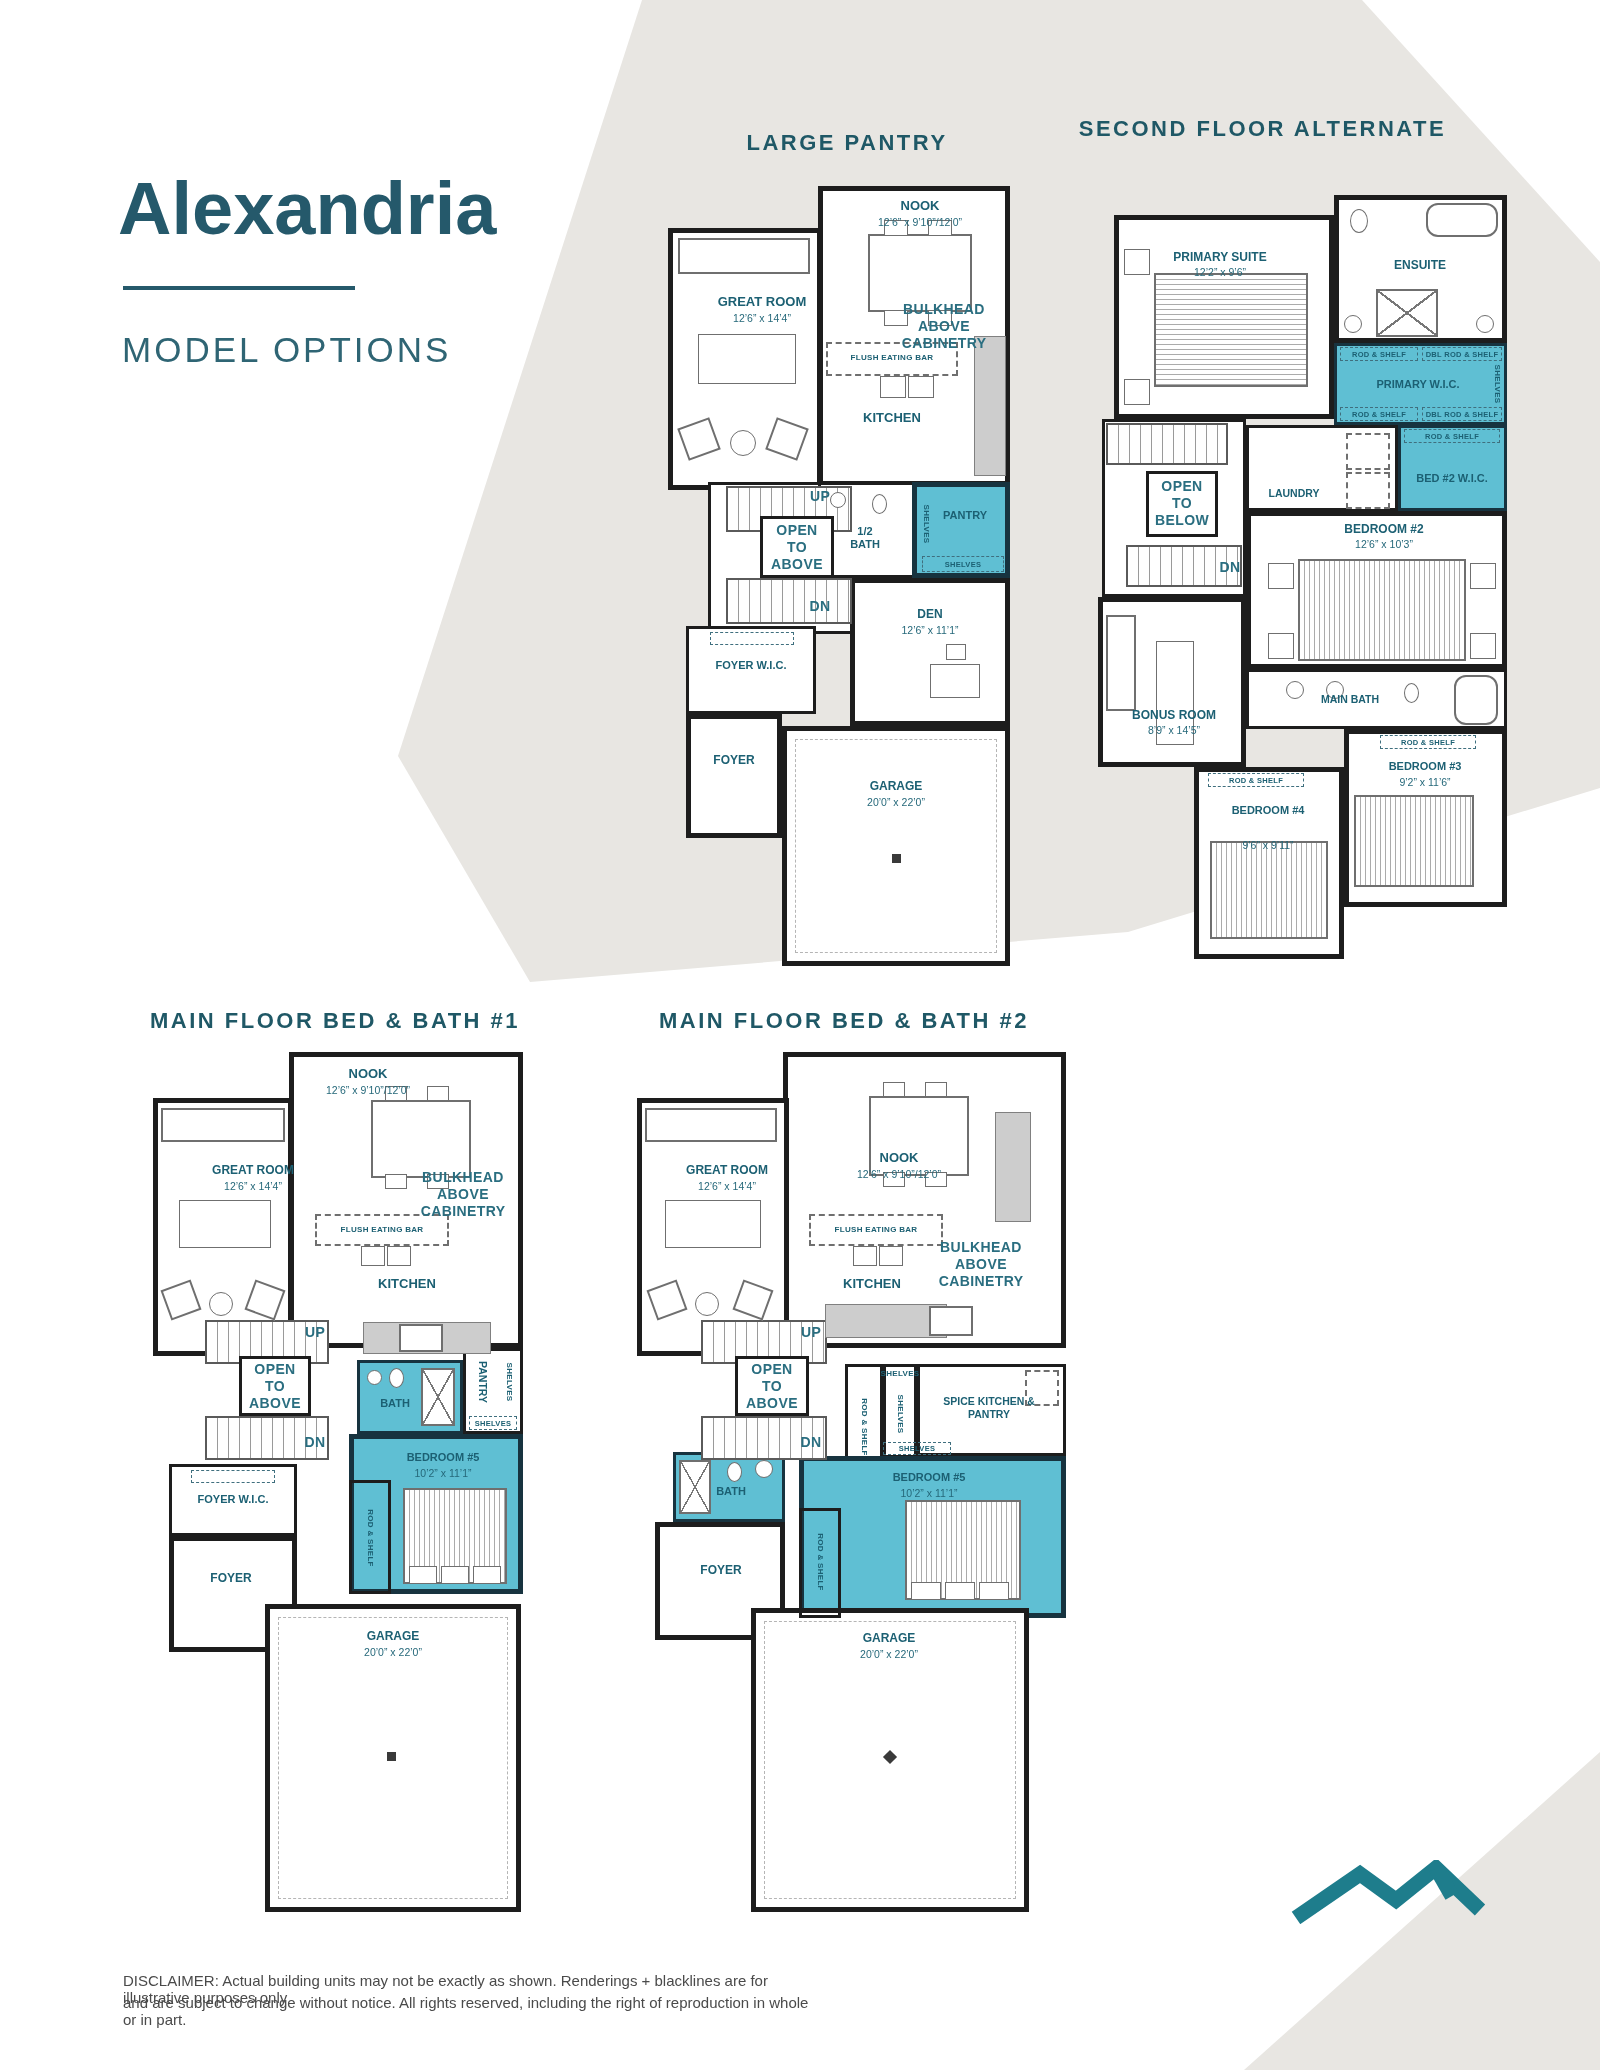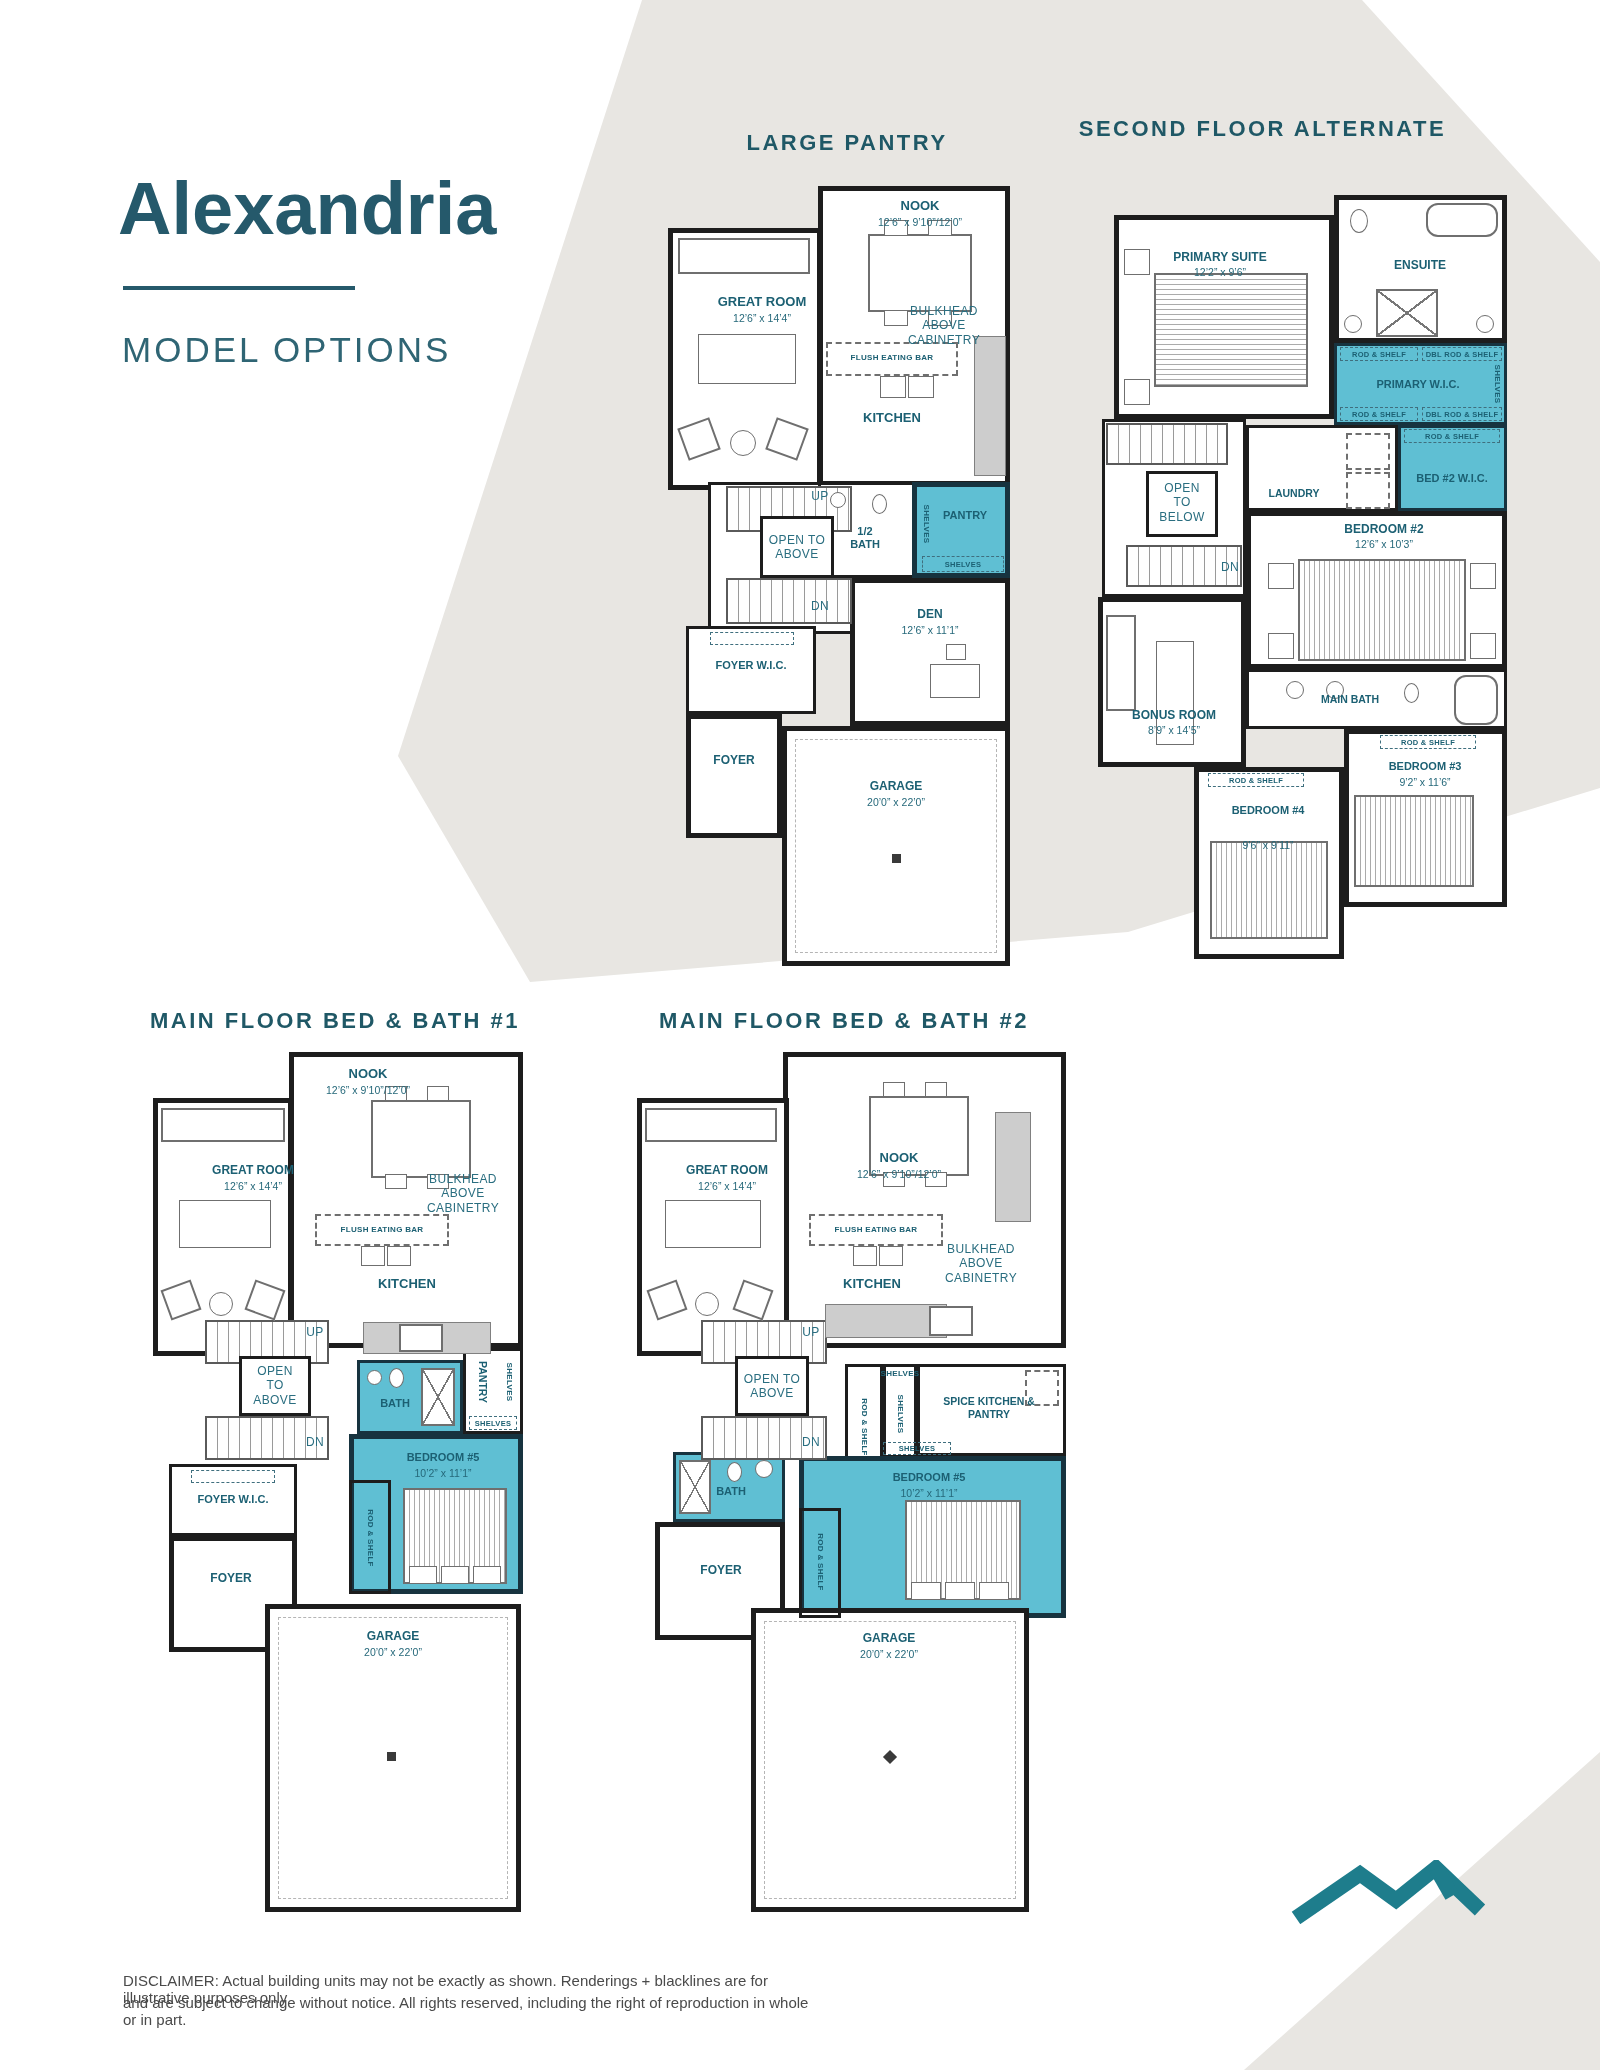--- a/index.html
+++ b/index.html
@@ -5,21 +5,21 @@
   body{margin:0;background:#fff}
   .page{position:relative;width:1600px;height:2070px;background:#fff;font-family:"Liberation Sans",sans-serif;overflow:hidden}
   .band{position:absolute;inset:0;background:#e8e6e2;clip-path:polygon(642px 0px,1362px 0px,1600px 262px,1600px 788px,1128px 932px,530px 982px,398px 756px)}
   .band2{position:absolute;inset:0;background:#e8e6e2;clip-path:polygon(1600px 1752px,1600px 2070px,1244px 2070px)}
   .plan{position:absolute}
   .room{position:absolute;background:#fff;border:5px solid #1d1d1d;box-sizing:border-box}
   .r3{border-width:3px}
   .teal{background:#5fbfd3;border-color:#17333f}
   .lbl{position:absolute;transform:translate(-50%,-50%);color:#1c6073;font-weight:700;font-size:13px;line-height:1.2;text-align:center;white-space:nowrap;z-index:6}
   .dim{font-weight:400;font-size:10.5px;color:#25687a}
-  .sm{font-weight:400;font-size:12px;color:#2a6e80;letter-spacing:.4px}
+  .sm{font-weight:700;font-size:14px;color:#2a6e80;letter-spacing:.4px}
   .xs{font-size:8px;letter-spacing:.3px}
   .f11{font-size:11px}
   .f12{font-size:12px}
   .f10{font-size:10.5px}
   .wrap{white-space:normal}
   .vert{writing-mode:vertical-rl}
   .furn{position:absolute;background:#fff;border:2px solid #6f6f6f;box-sizing:border-box;z-index:2}
   .thin{border-width:1.5px}
   .dash{border-style:dashed}
   .round{border-radius:50%}

